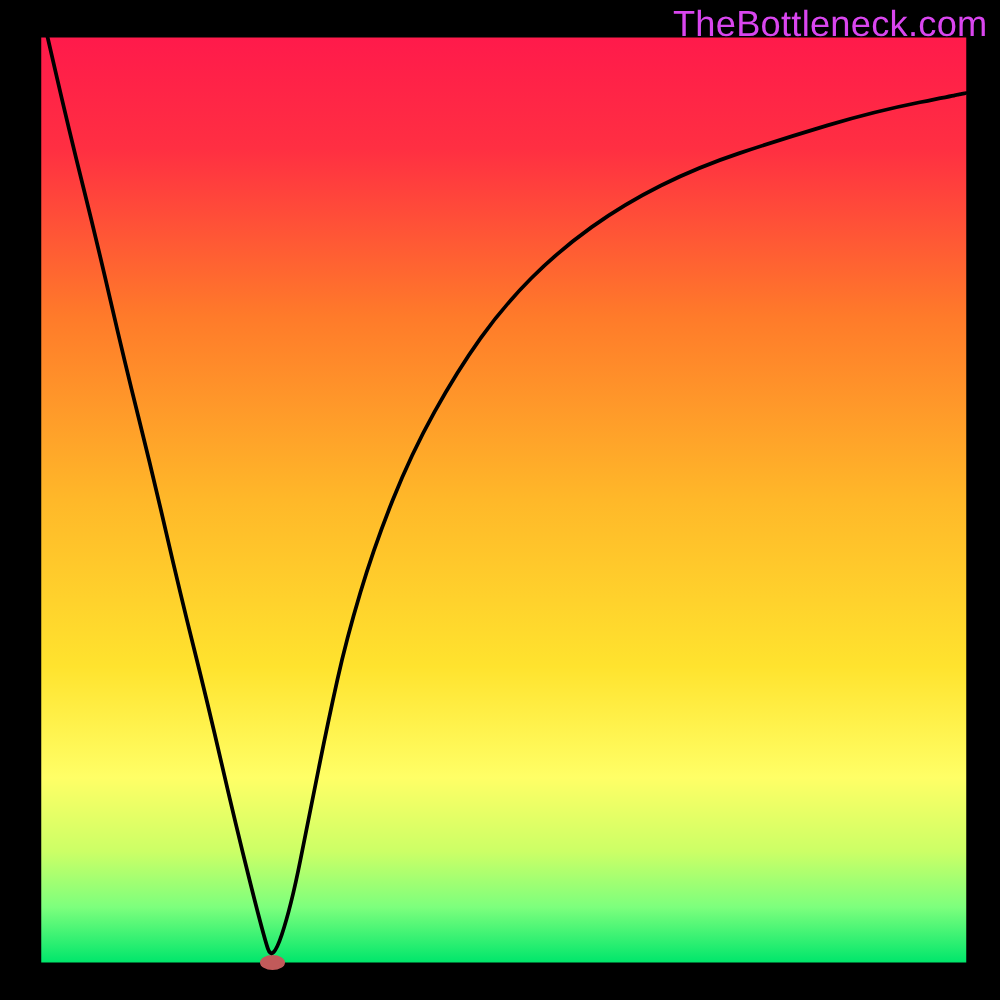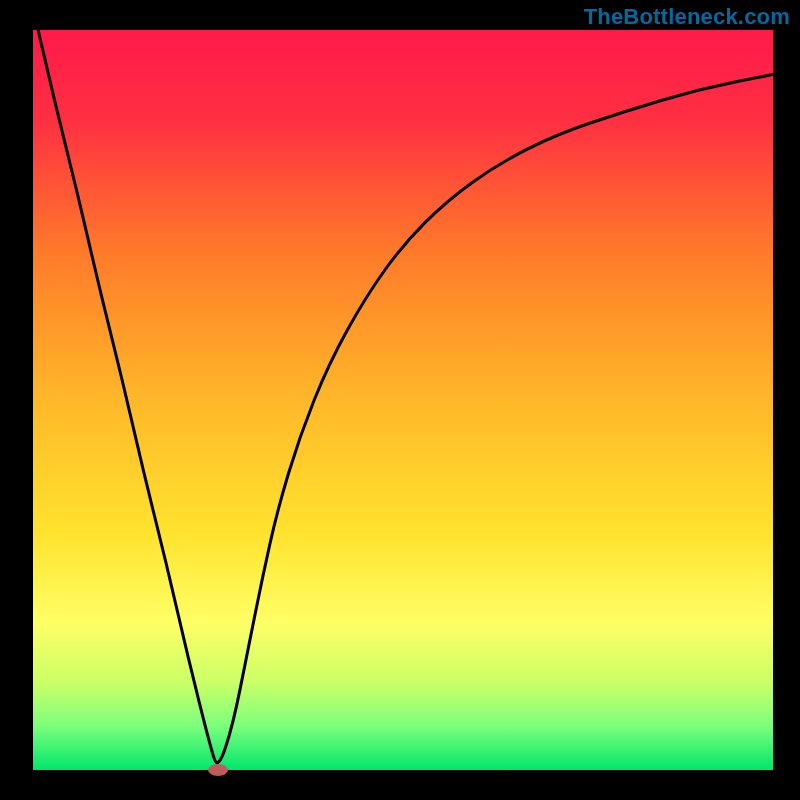--- a/index.html
+++ b/index.html
@@ -14,24 +14,24 @@
   .frame {
     position: relative;
     width: 800px;
     height: 800px;
     background: #000;
   }
   .watermark {
     position: absolute;
     top: 4px;
     right: 10px;
-    color: #0369a1;
-    font-size: 22px;
+    color: #d946ef;
+    font-size: 29px;
     letter-spacing: 0.2px;
-    font-weight: 700;
+    font-weight: 400;
     z-index: 10;
   }
   svg {
     position: absolute;
     left: 0;
     top: 0;
   }
 </style>
 </head>
 <body>

